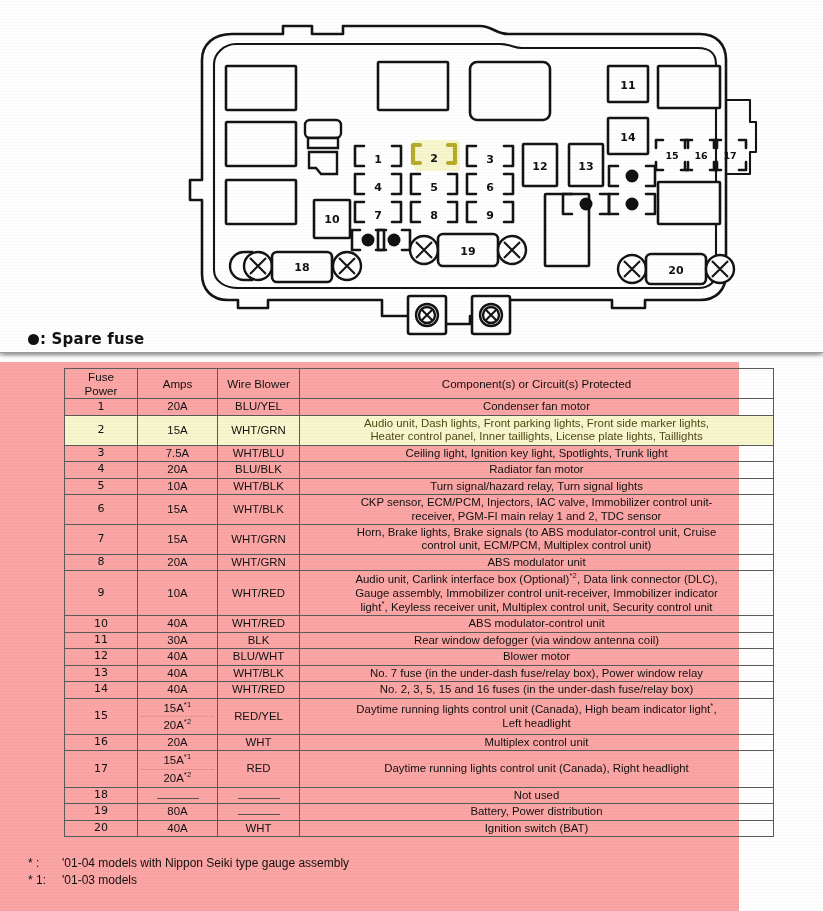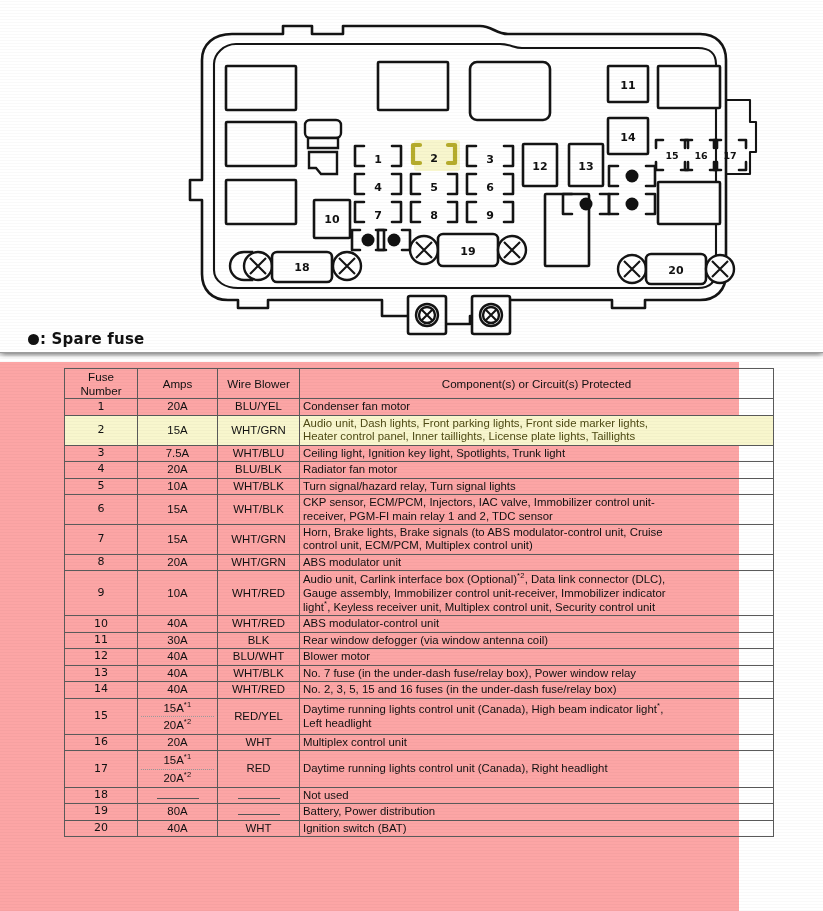--- a/index.html
+++ b/index.html
@@ -58,21 +58,21 @@
     font-weight:bold;
     text-align:center;
     font-size:11.6px;
     padding:3px 2px;
   }
   col.c-num{width:73px;}
   col.c-amp{width:80px;}
   col.c-wire{width:82px;}
   col.c-comp{width:474px;}
   td.num,td.amp,td.wire{text-align:center;}
-  td.comp{text-align:left;padding-left:5px;margin-top:20px;}
+  td.comp{text-align:center;padding-left:5px;margin-top:20px;}
   tr.hl td{background:#f8f6cd;}
   tr.hl td.comp{color:#4e4a14;}
   .dash{display:inline-block;width:42px;border-bottom:1px solid #555;height:7px;}
   sup.fn{font-size:7.5px;vertical-align:super;letter-spacing:.3px;}
   .twoline{display:block;}
   .amp-split{line-height:1.35;}
   .amp-split .top{display:block;border-bottom:1px dotted #9a9a9a;text-align:center;}
   .amp-split .bot{display:block;}
   .footnotes{
     position:absolute;left:28px;top:493px;
@@ -280,21 +280,21 @@
     <colgroup>
       <col class="c-num">
         <col class="c-amp">
         <col class="c-wire">
         <col class="c-comp">
     </colgroup>
     <thead>
       <tr>
         <th>
           <span>Fuse</span><br>
-          <span>Number</span>
+          <span>Power</span>
         </th>
         <th>Amps</th>
         <th>Wire Blower</th>
         <th>Component(s) or Circuit(s) Protected</th>
       </tr>
     </thead>
     <tbody>
         <tr>
           <td class="num">1</td>
           <td class="amp">20A</td>
@@ -428,16 +428,18 @@
         <tr>
           <td class="num">20</td>
           <td class="amp">40A</td>
           <td class="wire">WHT</td>
           <td class="comp">Ignition switch (BAT)</td>
         </tr>
       </tbody>
   </table>
 
   <div class="footnotes">
+      <div><span class="fn-mark">* :</span><span>'01-04 models with Nippon Seiki type gauge assembly</span></div>
+      <div><span class="fn-mark">* 1:</span><span>'01-03 models</span></div>
     </div>
 </div>
 
 <div class="grain"></div>
 
 </body></html>

